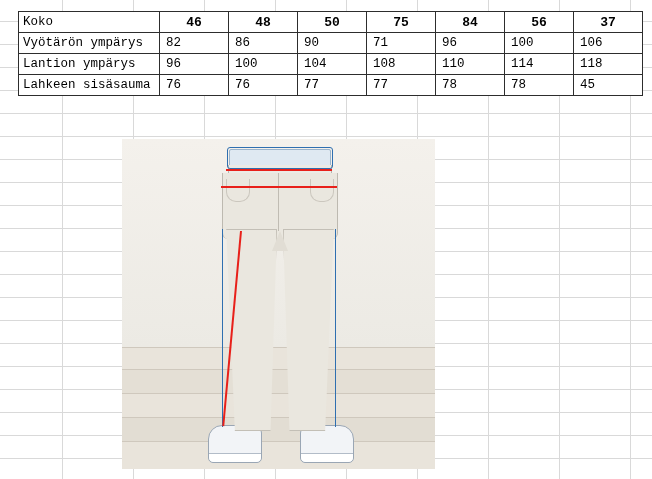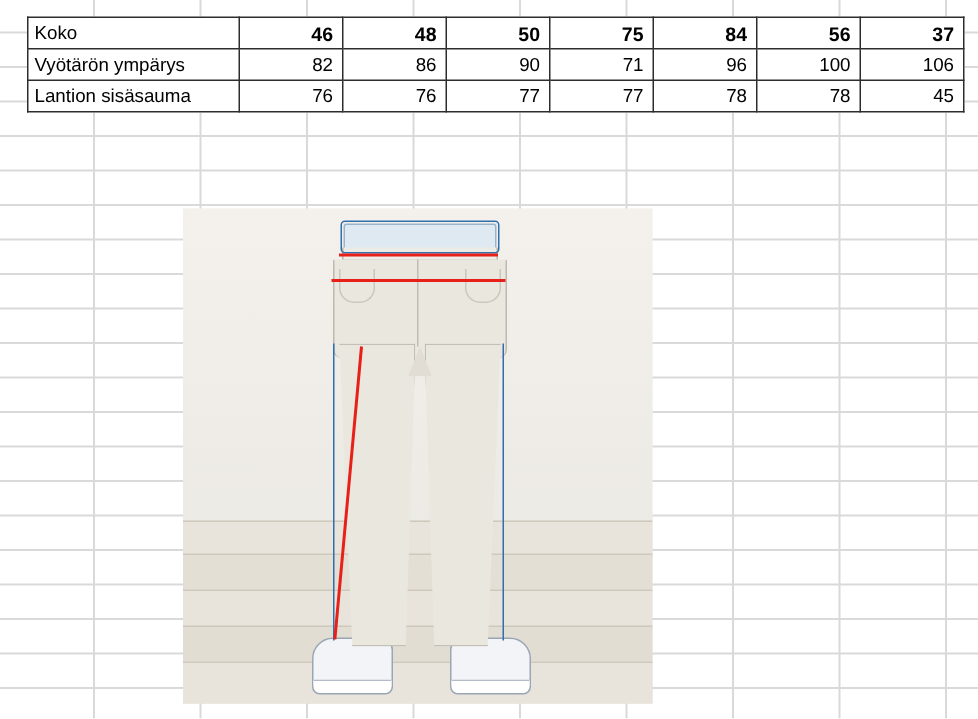--- a/index.html
+++ b/index.html
@@ -28,45 +28,46 @@
     background-position: -9px -2px;
   }
 
   
   #size-table {
     position: absolute;
     left: 18px;
     top: 11px;
     border-collapse: collapse;
     background: #ffffff;
+    font-family: Liberation Mono, monospace;
   }
   #size-table td, #size-table th {
     border: 1px solid #2d2d2d;
     height: 21px;
     font-size: 12.5px;
     color: #000000;
     padding: 0 6px;
     box-sizing: border-box;
     background: #ffffff;
     font-weight: normal;
   }
   #size-table th.rowhead, #size-table td.rowhead {
     width: 141px;
     text-align: left;
     padding-left: 4px;
   }
   #size-table th.sizehead {
     width: 69px;
-    text-align: right;
+    text-align: center;
     font-weight: bold;
     font-size: 13px;
   }
   #size-table td.val {
     width: 69px;
-    text-align: right;
+    text-align: left;
   }
 
   
   #photo {
     position: absolute;
     left: 122px;
     top: 139px;
     width: 313px;
     height: 330px;
     background: linear-gradient(to bottom, #f2efe9 0%, #efece6 62%, #e6e2da 62.5%, #ded9d0 100%);
@@ -211,21 +212,31 @@
       <td class="rowhead">Vyötärön ympärys</td>
       <td class="val">82</td>
       <td class="val">86</td>
       <td class="val">90</td>
       <td class="val">71</td>
       <td class="val">96</td>
       <td class="val">100</td>
       <td class="val">106</td>
     </tr>
     <tr>
-      <td class="rowhead">Lantion sisäsauma</td>
+      <td class="rowhead">Lantion ympärys</td>
+      <td class="val">96</td>
+      <td class="val">100</td>
+      <td class="val">104</td>
+      <td class="val">108</td>
+      <td class="val">110</td>
+      <td class="val">114</td>
+      <td class="val">118</td>
+    </tr>
+    <tr>
+      <td class="rowhead">Lahkeen sisäsauma</td>
       <td class="val">76</td>
       <td class="val">76</td>
       <td class="val">77</td>
       <td class="val">77</td>
       <td class="val">78</td>
       <td class="val">78</td>
       <td class="val">45</td>
     </tr>
   </tbody>
 </table>

